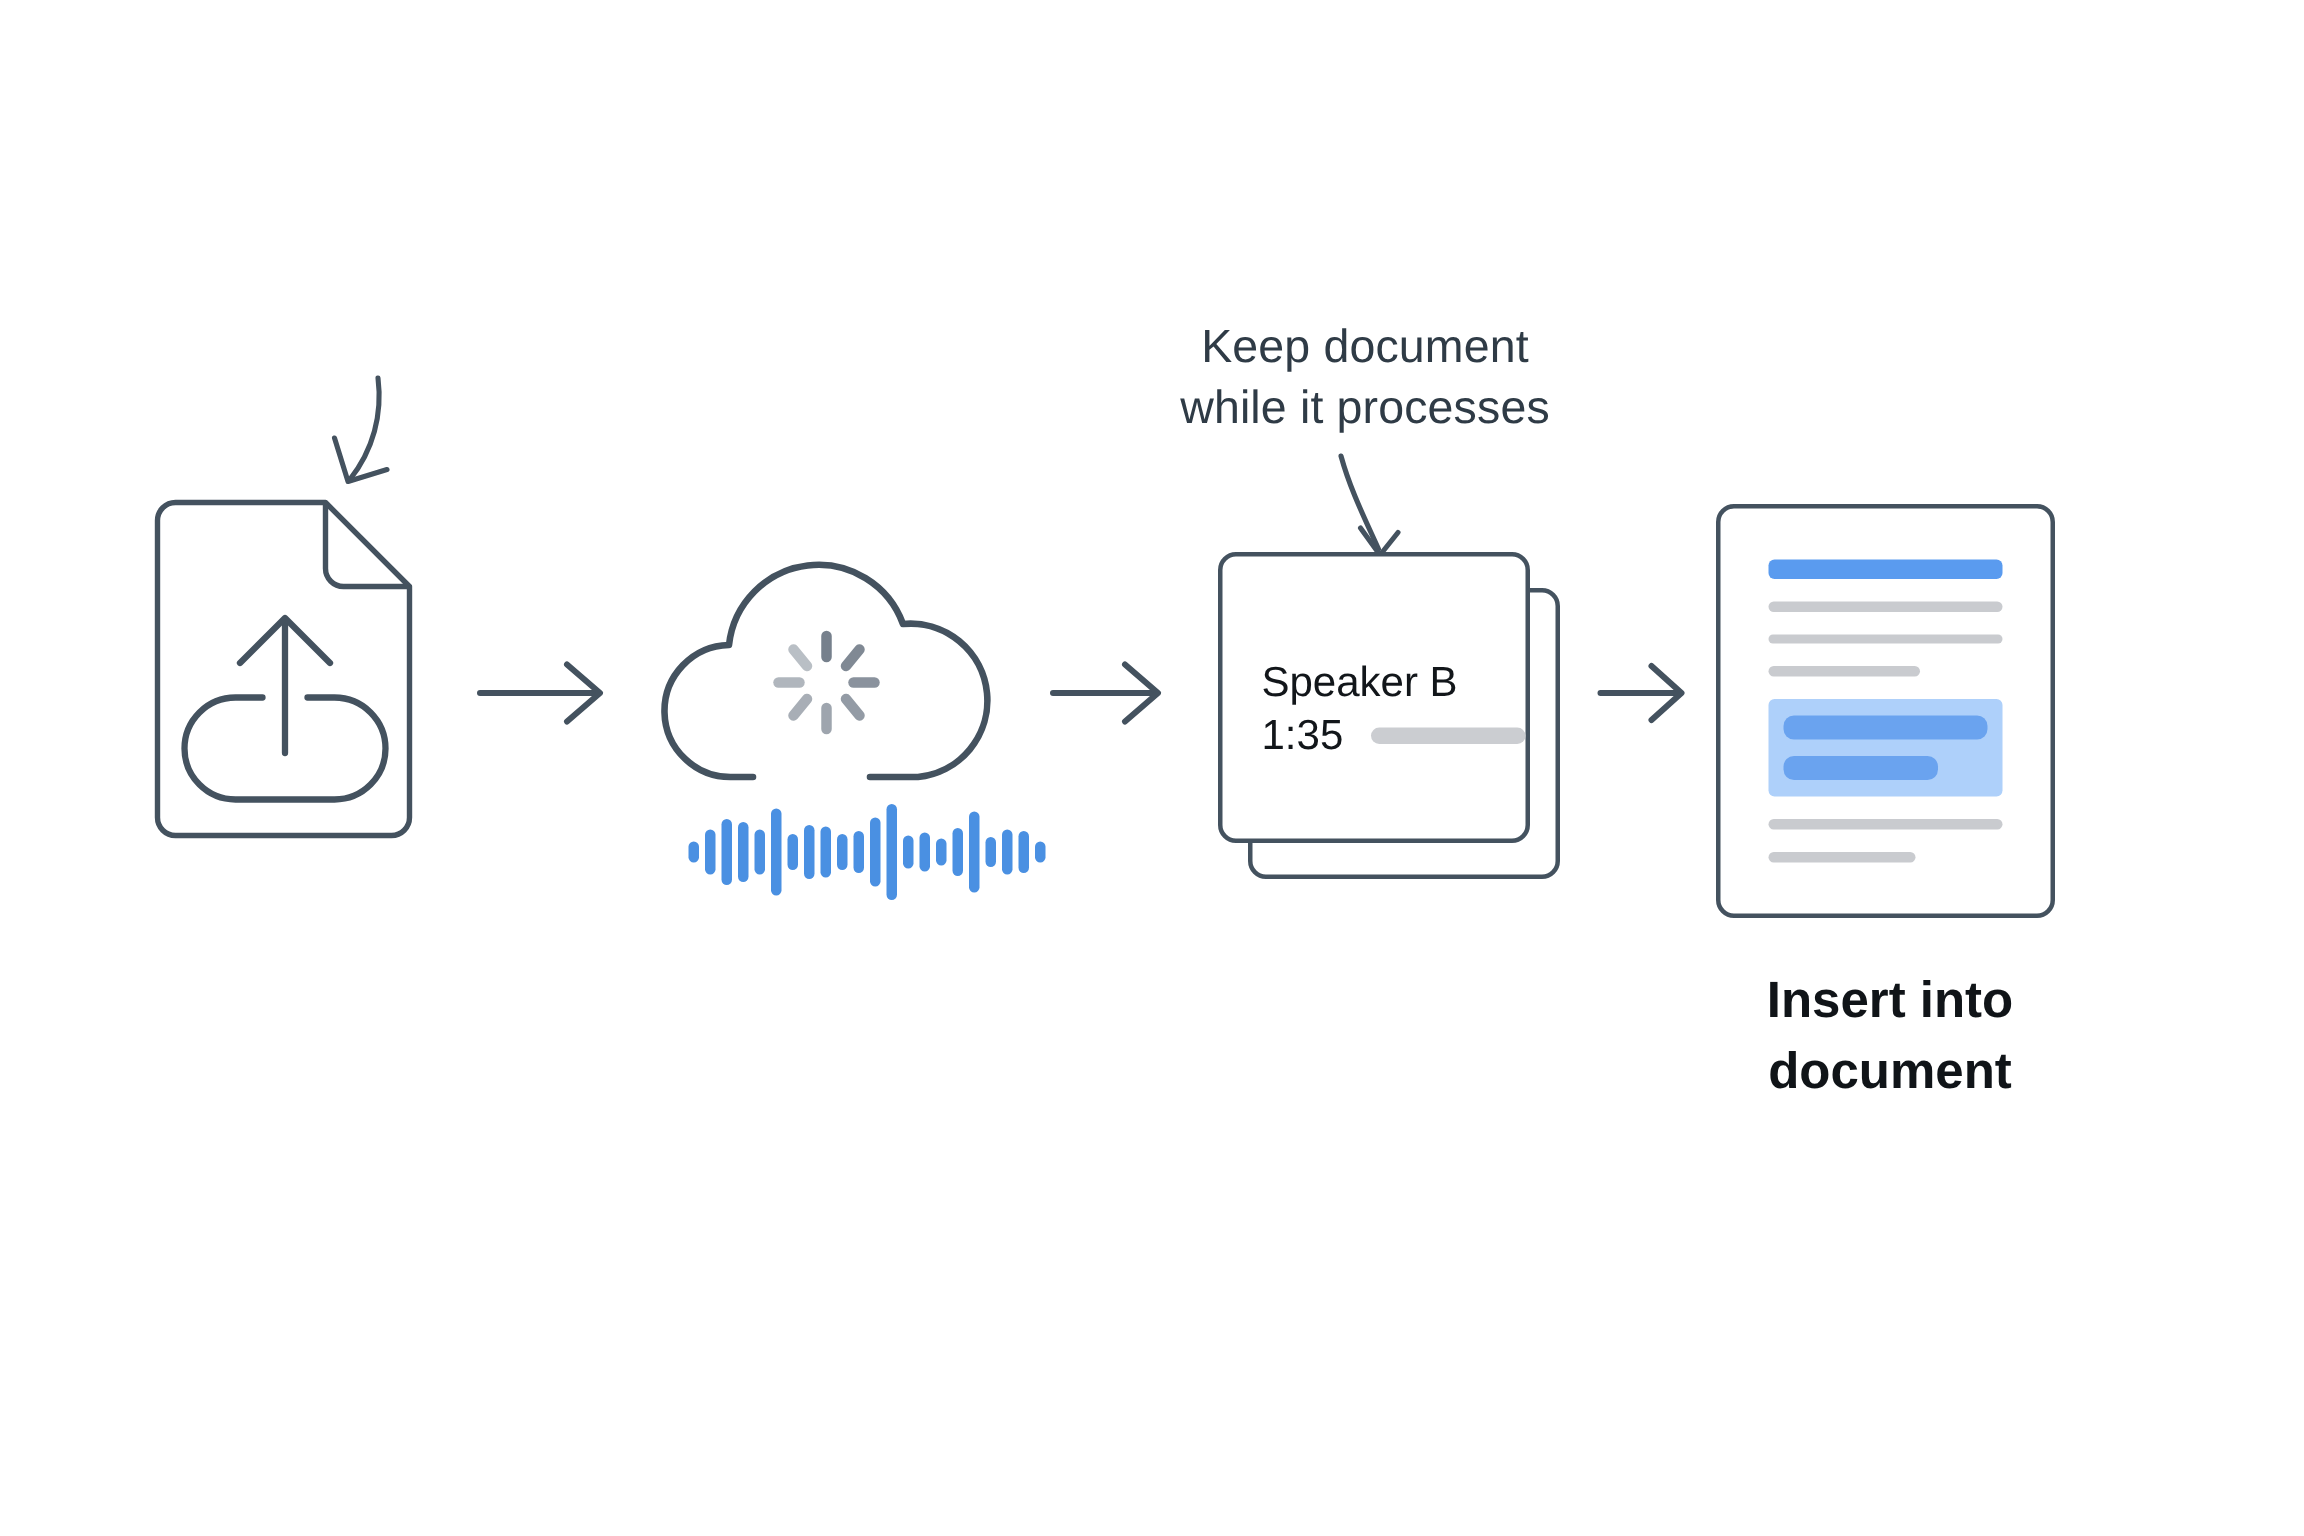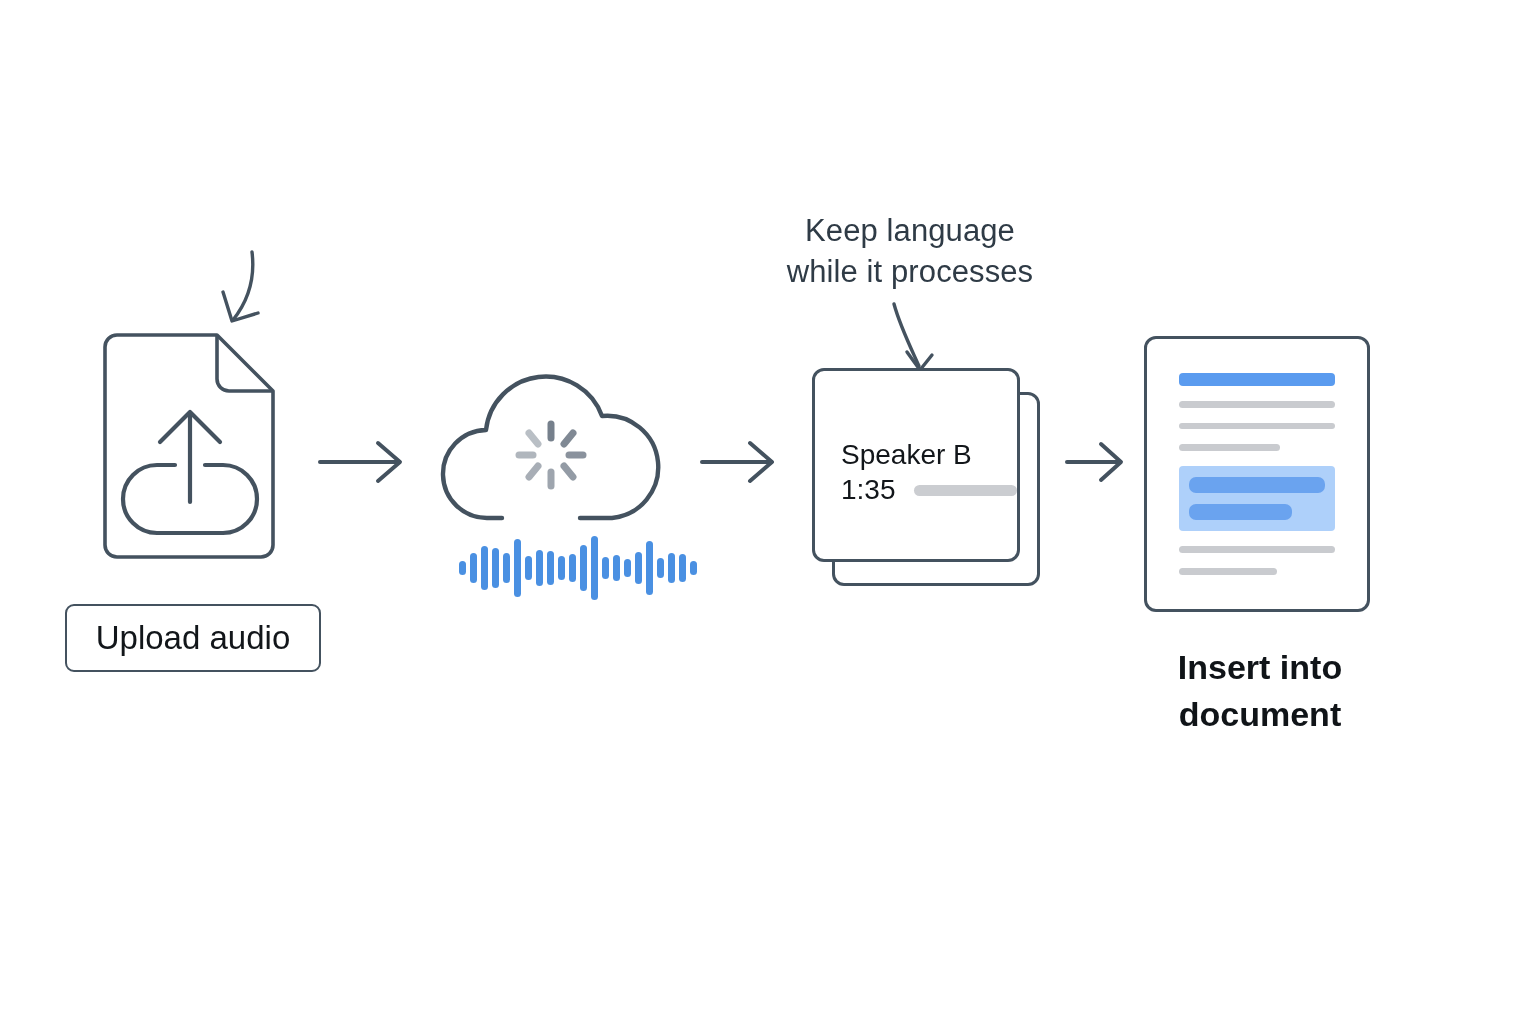--- a/index.html
+++ b/index.html
@@ -151,23 +151,20 @@
   <div class="abs" style="left:105px; top:332px;">
     <svg width="178" height="228" viewBox="0 0 178 228">
       <path d="M12 3 H112 L168 59 V213 A12 12 0 0 1 156 225 H12 A12 12 0 0 1 0 213 V15 A12 12 0 0 1 12 3 Z" fill="#ffffff" stroke="#44525f" stroke-width="3.6" stroke-linejoin="round"></path>
       <path d="M112 3 V47 A12 12 0 0 0 124 59 H168" fill="none" stroke="#44525f" stroke-width="3.6" stroke-linejoin="round"></path>
       <path d="M85 170 V83" fill="none" stroke="#44525f" stroke-width="4.2" stroke-linecap="round"></path>
       <path d="M55 110 L85 80 L115 110" fill="none" stroke="#44525f" stroke-width="4.2" stroke-linecap="round" stroke-linejoin="round"></path>
       <path d="M70 133 H52 A34 34 0 0 0 52 201 H118 A34 34 0 0 0 118 133 H100" fill="none" stroke="#44525f" stroke-width="4.2" stroke-linecap="round"></path>
     </svg>
   </div>
 
-  <div class="abs pill-btn" style="left:65px; top:604px; width:256px; height:68px;">
-    <span>Upload audio</span>
-  </div>
 
   <div class="abs" style="left:318px; top:440px;">
     <svg width="92" height="44" viewBox="0 0 92 44">
       <path d="M2 22 H78" fill="none" stroke="#44525f" stroke-width="4" stroke-linecap="round"></path>
       <path d="M60 3 L82 22 L60 41" fill="none" stroke="#44525f" stroke-width="4" stroke-linecap="round" stroke-linejoin="round"></path>
     </svg>
   </div>
 
   <div class="abs" style="left:440px; top:362px;">
     <svg width="232" height="168" viewBox="0 0 232 168">
@@ -211,21 +208,21 @@
     </div>
 
 
   <div class="abs" style="left:700px; top:440px;">
     <svg width="82" height="44" viewBox="0 0 82 44">
       <path d="M2 22 H68" fill="none" stroke="#44525f" stroke-width="4" stroke-linecap="round"></path>
       <path d="M50 3 L72 22 L50 41" fill="none" stroke="#44525f" stroke-width="4" stroke-linecap="round" stroke-linejoin="round"></path>
     </svg>
   </div>
 
-  <div class="abs annot center" style="left:750px; top:210px; width:320px;">Keep language
+  <div class="abs annot center" style="left:750px; top:210px; width:320px;">Keep document
 while it processes</div>
 
   <div class="abs" style="left:886px; top:300px;">
     <svg width="70" height="80" viewBox="0 0 70 80">
       <path d="M8 4 C14 26, 24 46, 33 66" fill="none" stroke="#44525f" stroke-width="3.4" stroke-linecap="round"></path>
       <path d="M21 52 L34 70 L46 55" fill="none" stroke="#44525f" stroke-width="3.4" stroke-linecap="round" stroke-linejoin="round"></path>
     </svg>
   </div>
 
   <div class="abs card-back" style="left:832px; top:392px; width:208px; height:194px;"></div>

